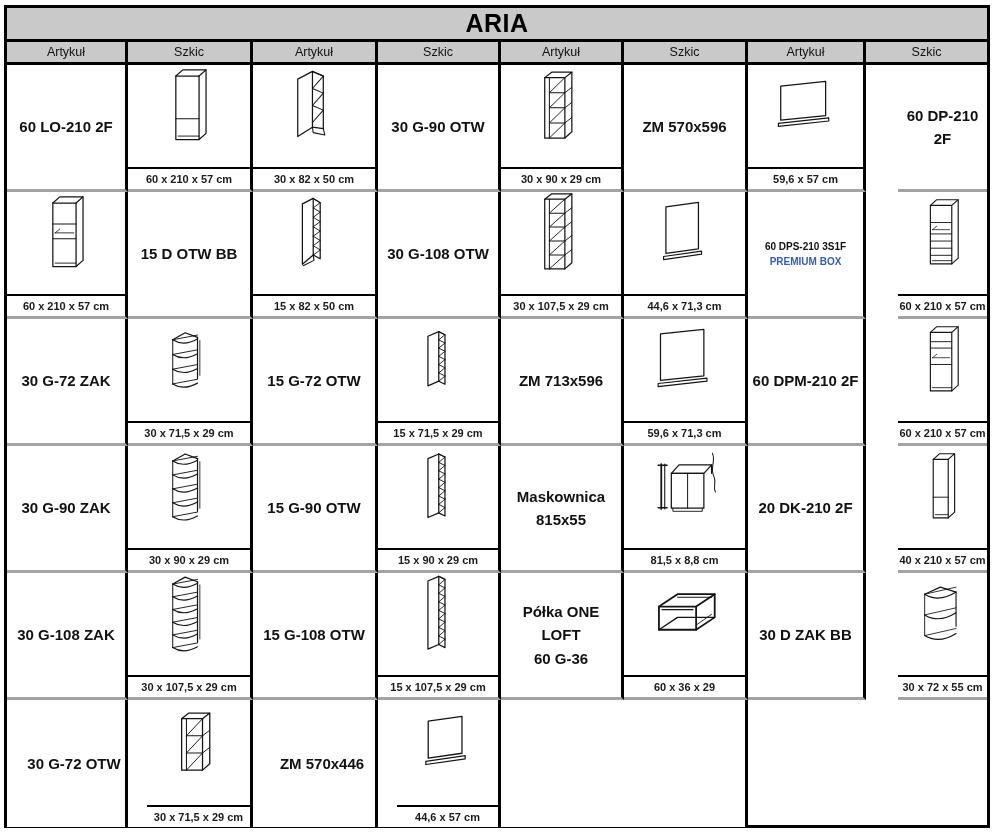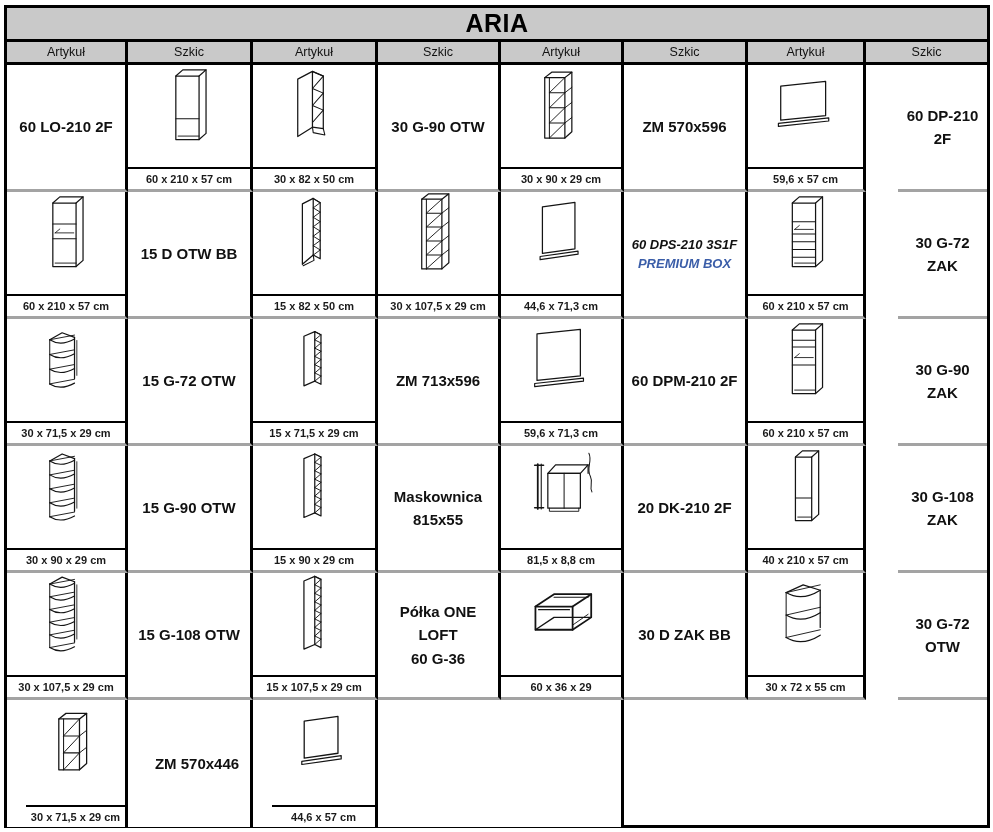--- a/index.html
+++ b/index.html
@@ -16,21 +16,21 @@
     font-size:12.5px;color:#111;}
   .hcell:last-child{border-right:none;}
   .bodygrid{grid-auto-rows:127px;}
   .bcell{border-right:3px solid #000;border-bottom:3px solid #a3a3a3;box-sizing:border-box;background:#fff;}
   .bcell:nth-child(8n){border-right:none;margin-left:32px;}
   .bcell:nth-child(n+41){border-bottom:none;padding-left:19px;}
   .merge-right{border-right:none !important;}
   .acell{display:flex;flex-direction:column;align-items:center;justify-content:center;
     text-align:center;padding:2px 3px;}
   .aline{font-weight:bold;font-size:15px;line-height:1.55;color:#111;}
-  .aline.compact{font-size:13px;line-height:1.5;font-style:italic;}
+  .aline.compact{font-size:10px;line-height:1.5;}
   .aline.accent{color:var(--accent,#3a5da8);}
   .scell{display:flex;flex-direction:column;gap:21px;}
   .sketchwrap{flex:1 1 auto;min-height:0;display:flex;align-items:center;justify-content:center;padding:1px;}
   .sketchwrap svg{width:100%;height:100%;}
   .dims{flex:none;height:22px;border-top:2px solid #000;box-sizing:border-box;
     display:flex;align-items:center;justify-content:center;
     font-size:11px;font-weight:600;color:#1a1a1a;}
 </style>
 </head>
 <body>
@@ -151,20 +151,23 @@
             <path d="M69 49.099999999999994 L60 55.8" stroke-width="1.2"></path>
             <path d="M60 55.8 L69 61.3" stroke-width="1.2"></path>
             <path d="M69 61.3 L60 68" stroke-width="1.2"></path>
             <path d="M60 68 L69 73.5" stroke-width="1.2"></path>
             <path d="M69 73.5 L60 80.2" stroke-width="1.2"></path>
             <path d="M47 94 L61 87 L60 80" stroke-width="1.4"></path>
           </svg>
         </div>
         <div class="dims">15 x 82 x 50 cm</div>
       </div>
+      <div class="bcell acell">
+        <div class="aline">30 G-108 OTW</div>
+      </div>
       <div class="bcell scell">
         <div class="sketchwrap">
           <svg viewBox="0 0 122 102" preserveAspectRatio="xMidYMid meet" fill="none" stroke="#141414" stroke-linejoin="round" stroke-linecap="round">
             <path d="M40 8 H66 V98 H40 Z" stroke-width="1.6"></path>
             <path d="M46 8 V98" stroke-width="1.3"></path>
             <path d="M40 8 L49 1 H75 L66 8" stroke-width="1.6"></path>
             <path d="M75 1 V90 L66 98" stroke-width="1.6"></path>
             <path d="M46 26 H66" stroke-width="1.3"></path>
             <path d="M66 26 L75 19" stroke-width="1.2"></path>
             <path d="M46 44 H66" stroke-width="1.3"></path>

